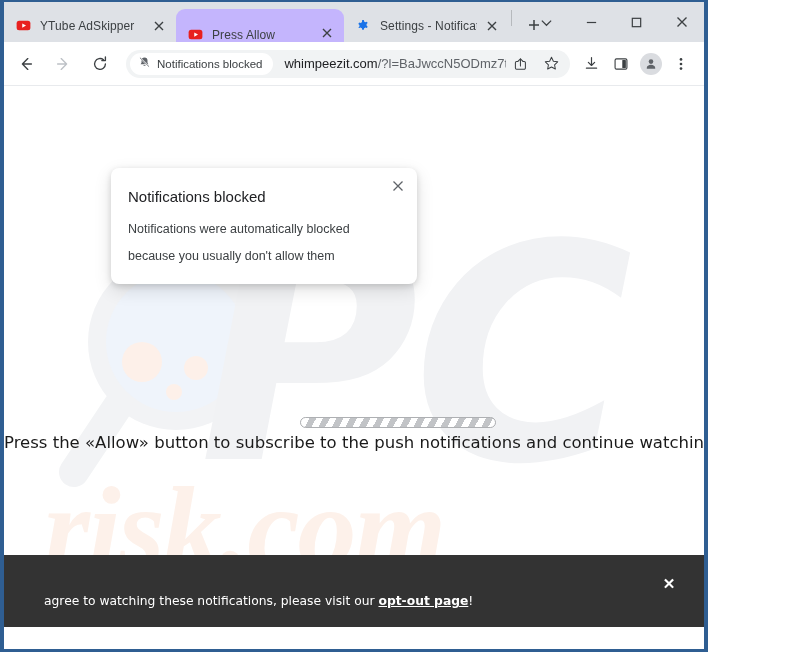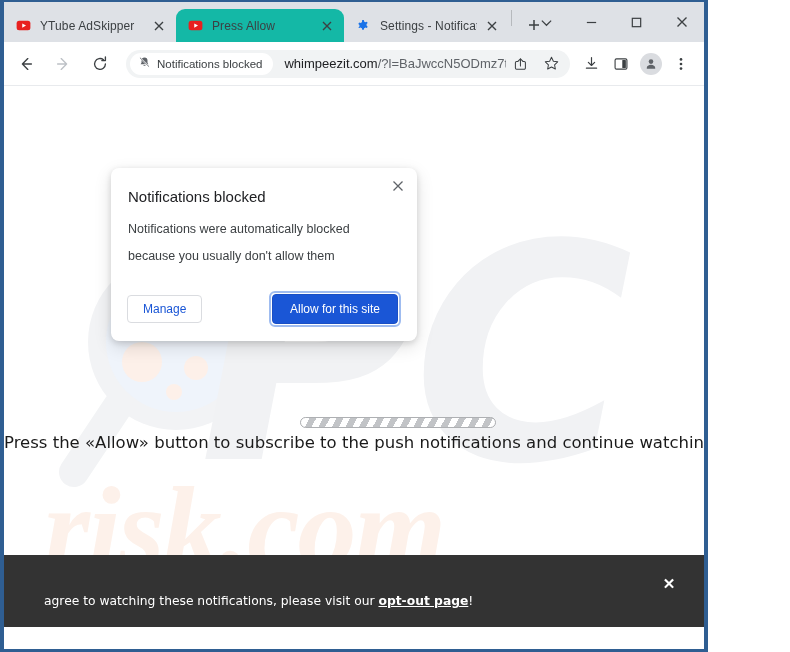--- a/index.html
+++ b/index.html
@@ -40,21 +40,21 @@
     align-items: center;
     box-sizing: border-box;
     padding: 0 8px 0 11px;
     font-size: 12px;
     color: #3c4043;
     cursor: default;
     border-radius: 9px 9px 0 0;
     overflow: hidden;
   }
   .tab.inactive { background: transparent; }
-  .tab.active { background: #14b8a6; }
+  .tab.active { background: #c4b5fd; align-items: flex-end; }
   .tab-fav {
     width: 16px; height: 16px;
     flex: 0 0 16px;
     margin-right: 9px;
     display: flex; align-items: center; justify-content: center;
   }
   .tab-title {
     flex: 1 1 auto;
     white-space: nowrap;
     overflow: hidden;
@@ -508,26 +508,20 @@
     <div id="ctatext"><span>Press the «</span><b>Allow</b><span>» button to subscribe to the push notifications and continue watching</span></div>
 
     <div id="bubble">
       <div id="bubble-close">
         <svg width="12" height="12" viewBox="0 0 12 12">
             <path d="M1.5 1.5 L10.5 10.5 M10.5 1.5 L1.5 10.5" stroke="#5f6368" stroke-width="1.3" fill="none"></path>
           </svg>
       </div>
       <div id="bubble-title">Notifications blocked</div>
       <div id="bubble-body">Notifications were automatically blocked because you usually don't allow them</div>
-      <div id="bubble-actions">
-        <button id="btn-manage">Manage</button>
-        <span id="btn-allow-wrap">
-          <button id="btn-allow">Allow for this site</button>
-        </span>
-      </div>
     </div>
 
     <div id="banner">
       <div id="banner-text"><br><span>agree to watching these notifications, please visit our </span><a href="#">opt-out page</a><span>!</span></div>
       <div id="banner-close">✕</div>
     </div>
 
   </div>
 </div>
 

